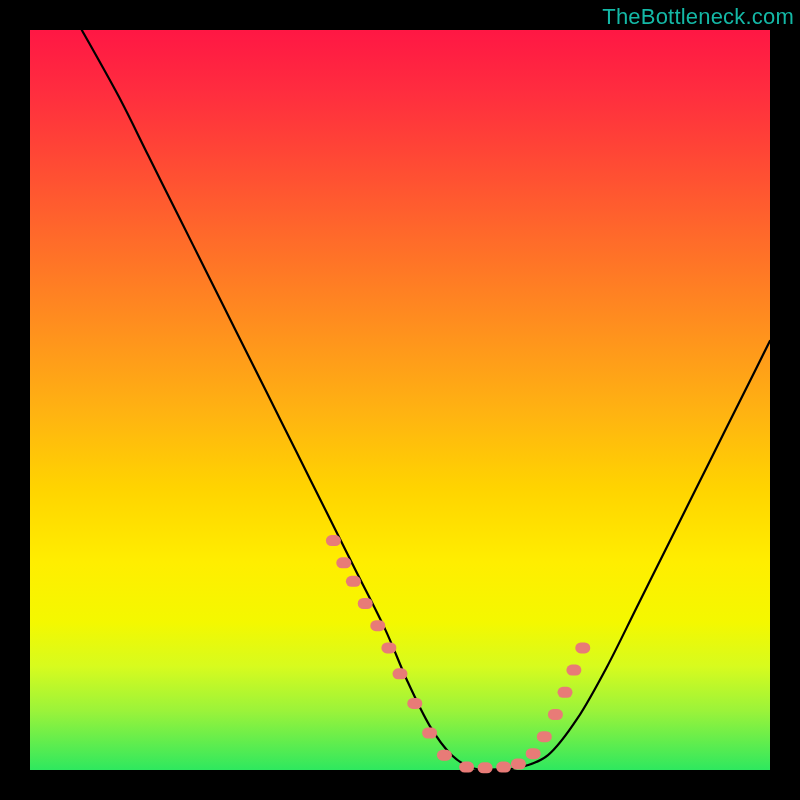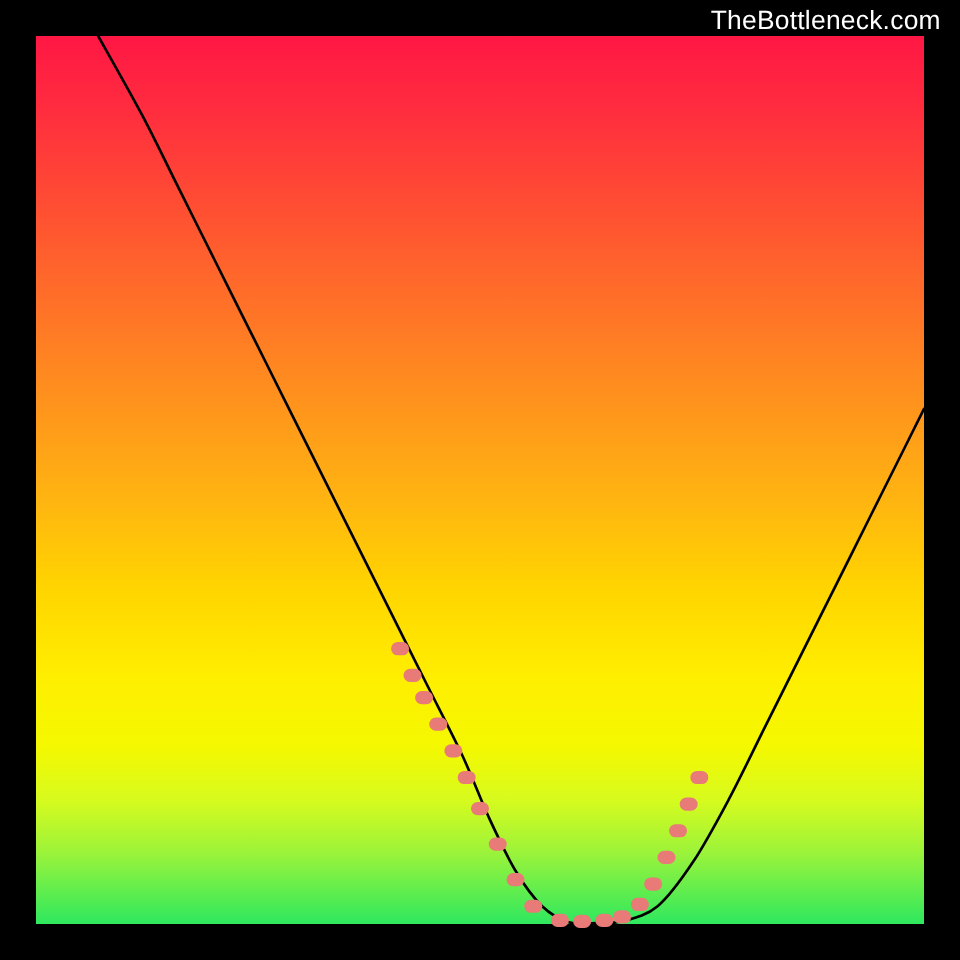--- a/index.html
+++ b/index.html
@@ -15,22 +15,22 @@
     position: absolute;
     left: 0;
     top: 0;
     width: 800px;
     height: 800px;
     background: #000;
   }
   .watermark {
     position: absolute;
     top: 4px;
-    right: 16px;
-    color: #ffffff;
+    right: 6px;
+    color: #14b8a6;
     font-size: 22px;
     font-weight: 500;
     letter-spacing: 0.2px;
   }
   .plot-area {
     position: absolute;
     left: 30px;
     top: 30px;
     width: 740px;
     height: 740px;

